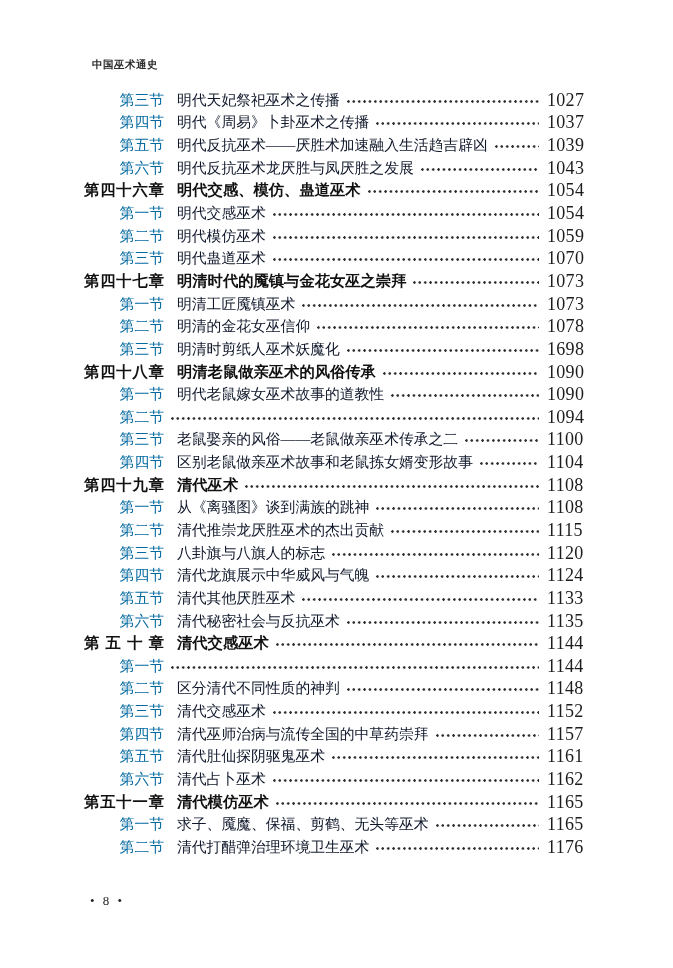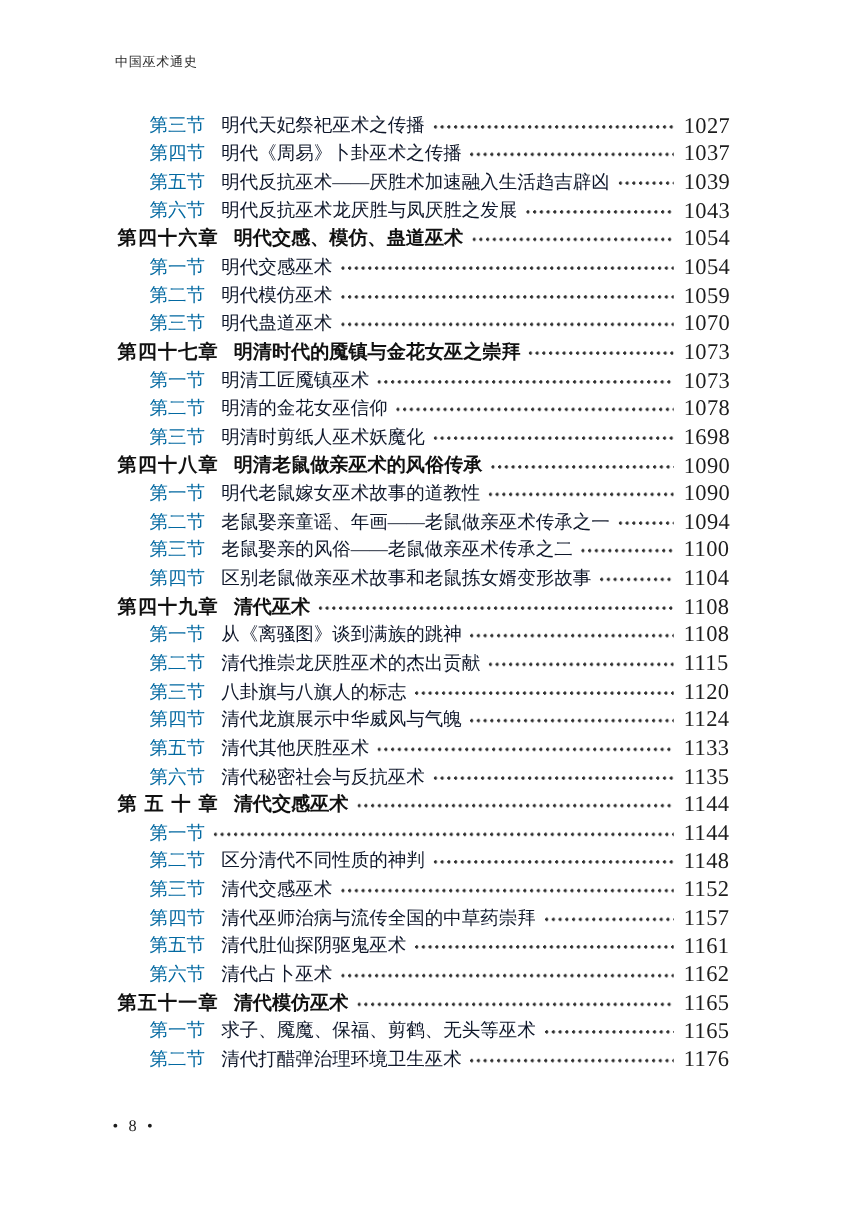--- a/index.html
+++ b/index.html
@@ -16,25 +16,26 @@
     color: #1c1c1c;
   }
   .page {
     position: absolute;
     inset: 0;
     background: #ffffff;
   }
   .running-header {
     position: absolute;
     left: 92px;
-    top: 43px;
+    top: 58px;
     font-size: 10.5px;
     letter-spacing: 0.5px;
     color: #2a2a2a;
     font-family: "Liberation Serif", serif;
+    font-weight: bold;
   }
   .toc {
     position: absolute;
     left: 84px;
     top: 89px;
     width: 497px;
   }
   .row {
     display: flex;
     align-items: center;
@@ -57,21 +58,20 @@
   .row.chapter .title {
     font-weight: 700;
     font-family: "Liberation Sans", sans-serif;
     font-size: 15.3px;
     color: #111111;
     text-align: right;
   }
   .row.chapter .label {
     text-align: center;
     text-align-last: justify;
-    margin-left: 10px;
   }
   .leader {
     flex: 1 1 auto;
     align-self: center;
     height: 3px;
     margin: 0 8px 0 7px;
     transform: translateY(1px);
     background-image: radial-gradient(circle at 1.4px 1.5px, #2e2e2e 1.1px, rgba(0,0,0,0) 1.45px);
     background-size: 5.4px 3px;
     background-repeat: repeat-x;
@@ -183,21 +183,20 @@
     <span class="pagenum">1090</span>
   </div>
       <div class="row">
     <span class="label">第一节</span>
     <span class="title">明代老鼠嫁女巫术故事的道教性</span>
     <span class="leader"></span>
     <span class="pagenum">1090</span>
   </div>
       <div class="row">
     <span class="label">第二节</span>
-    <span class="title">老鼠娶亲童谣、年画——老鼠做亲巫术传承之一</span>
     <span class="leader"></span>
     <span class="pagenum">1094</span>
   </div>
       <div class="row">
     <span class="label">第三节</span>
     <span class="title">老鼠娶亲的风俗——老鼠做亲巫术传承之二</span>
     <span class="leader"></span>
     <span class="pagenum">1100</span>
   </div>
       <div class="row">

